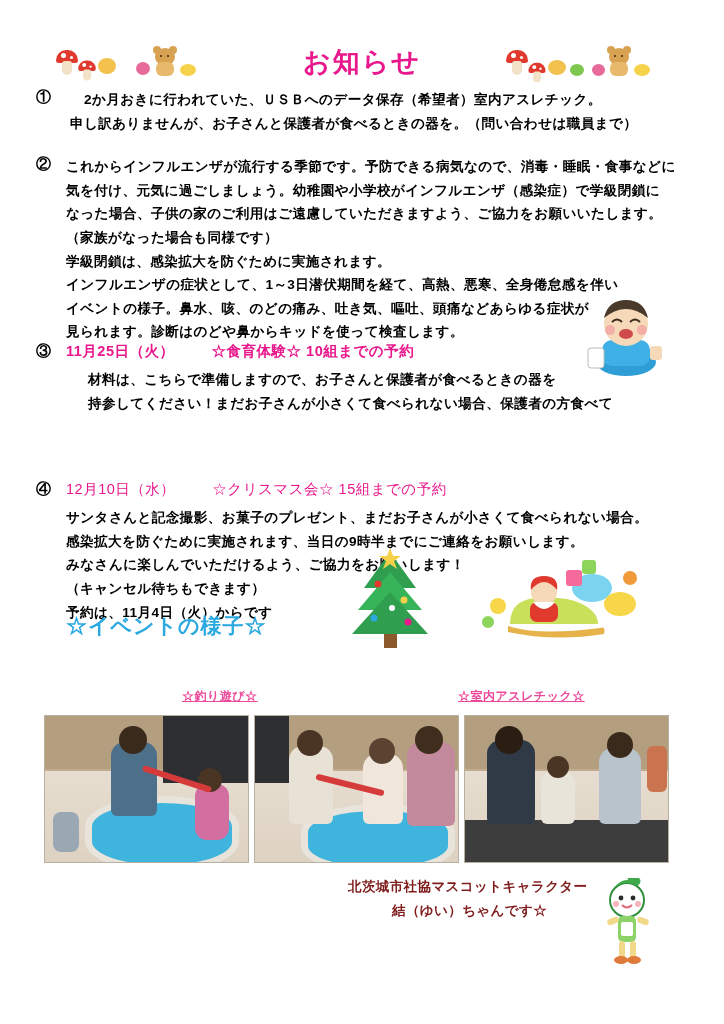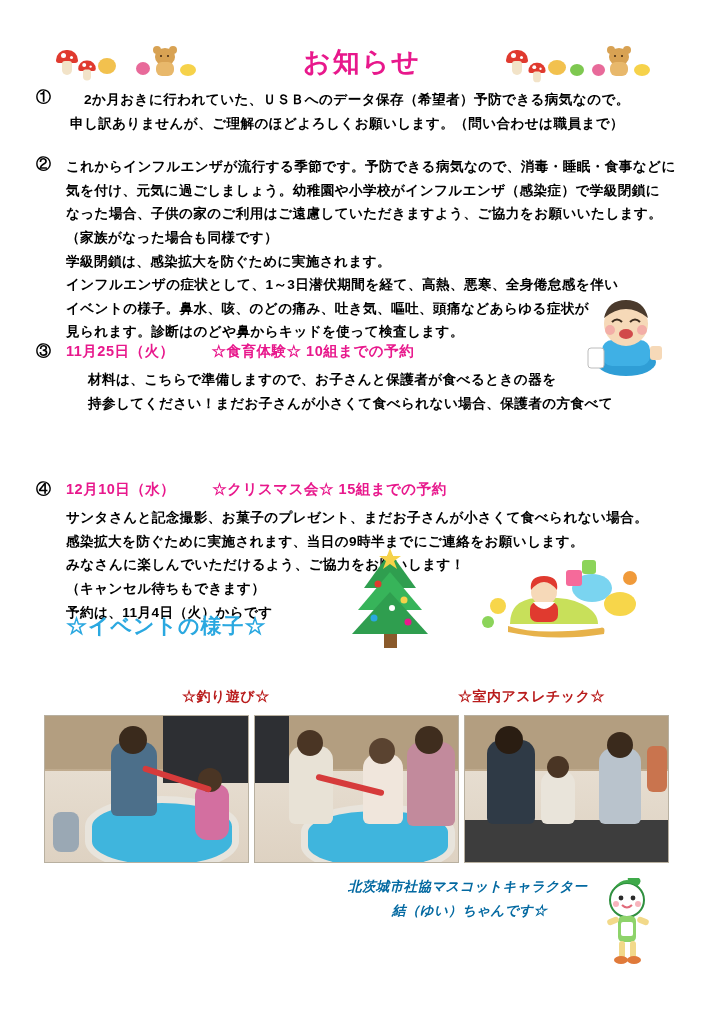--- a/index.html
+++ b/index.html
@@ -145,21 +145,21 @@
     letter-spacing: 0.5px;
   }
   .item3-head .spacer { display: inline-block; width: 28px; }
   .item3 { top: 368px; left: 88px; width: 600px; }
   .item3-m { top: 342px; left: 36px; }
 
   .item4-head {
     position: absolute;
     top: 480px; left: 66px;
     font-size: 14.5px;
-    font-weight: bold;
+    font-weight: normal;
     color: #e8188c;
     letter-spacing: 0.5px;
   }
   .item4-head .spacer { display: inline-block; width: 28px; }
   .item4 { top: 506px; left: 66px; width: 625px; }
   .item4-m { top: 480px; left: 36px; }
 
   .line { display: block; white-space: nowrap; }
 
   
@@ -168,24 +168,25 @@
     top: 612px;
     left: 66px;
     font-size: 21px;
     font-weight: bold;
     color: #2aa8e0;
     letter-spacing: 1px;
   }
 
   .photo-caption {
     position: absolute;
-    font-size: 14px;
-    font-weight: bold;
-    color: #b91c1c;
+    font-size: 12px;
+    font-weight: bold;
+    color: #ec4899;
     letter-spacing: 0.5px;
+    text-decoration: underline;
   }
   .cap-fishing { top: 688px; left: 182px; }
   .cap-athletic { top: 688px; left: 458px; }
 
   
   .photo {
     position: absolute;
     top: 715px;
     width: 203px;
     height: 146px;
@@ -229,22 +230,21 @@
     background: #3a3a3a;
     border-radius: 4px;
   }
 
   
   .mascot-text {
     position: absolute;
     font-size: 13.5px;
     font-weight: bold;
     letter-spacing: 0.4px;
-    color: #0369a1;
-    font-style: italic;
+    color: #7f1d1d;
   }
   .mascot-l1 { top: 878px; left: 348px; }
   .mascot-l2 { top: 902px; left: 392px; }
 
   
   .sick-kid {
     position: absolute;
     top: 296px;
     left: 566px;
     width: 110px;
@@ -316,22 +316,22 @@
       <div class="body"></div>
     </div>
     <div class="blob" style="left:92px; top:20px; width:13px; height:12px; background:#e86a9a;"></div>
     <div class="blob" style="left:134px; top:20px; width:16px; height:12px; background:#f6d24a;"></div>
   </div>
 
   <div class="title">お知らせ</div>
 
   <div class="marker item1-m">①</div>
   <div class="item item1 txt-body">
-    <span class="line">　2か月おきに行われていた、ＵＳＢへのデータ保存（希望者）予防できる病気なので。</span>
-    <span class="line">申し訳ありませんが、ご理解のほどよろしくお願いします。（問い合わせは職員まで）</span>
+    <span class="line">　2か月おきに行われていた、ＵＳＢへのデータ保存（希望者）室内アスレチック。</span>
+    <span class="line">申し訳ありませんが、お子さんと保護者が食べるときの器を。（問い合わせは職員まで）</span>
   </div>
 
   <div class="marker item2-m">②</div>
   <div class="item item2 txt-body">
     <span class="line">これからインフルエンザが流行する季節です。予防できる病気なので、消毒・睡眠・食事などに</span>
     <span class="line">気を付け、元気に過ごしましょう。幼稚園や小学校がインフルエンザ（感染症）で学級閉鎖に</span>
     <span class="line">なった場合、子供の家のご利用はご遠慮していただきますよう、ご協力をお願いいたします。</span>
     <span class="line">（家族がなった場合も同様です）</span>
     <span class="line">学級閉鎖は、感染拡大を防ぐために実施されます。</span>
     <span class="line">インフルエンザの症状として、1～3日潜伏期間を経て、高熱、悪寒、全身倦怠感を伴い</span>

